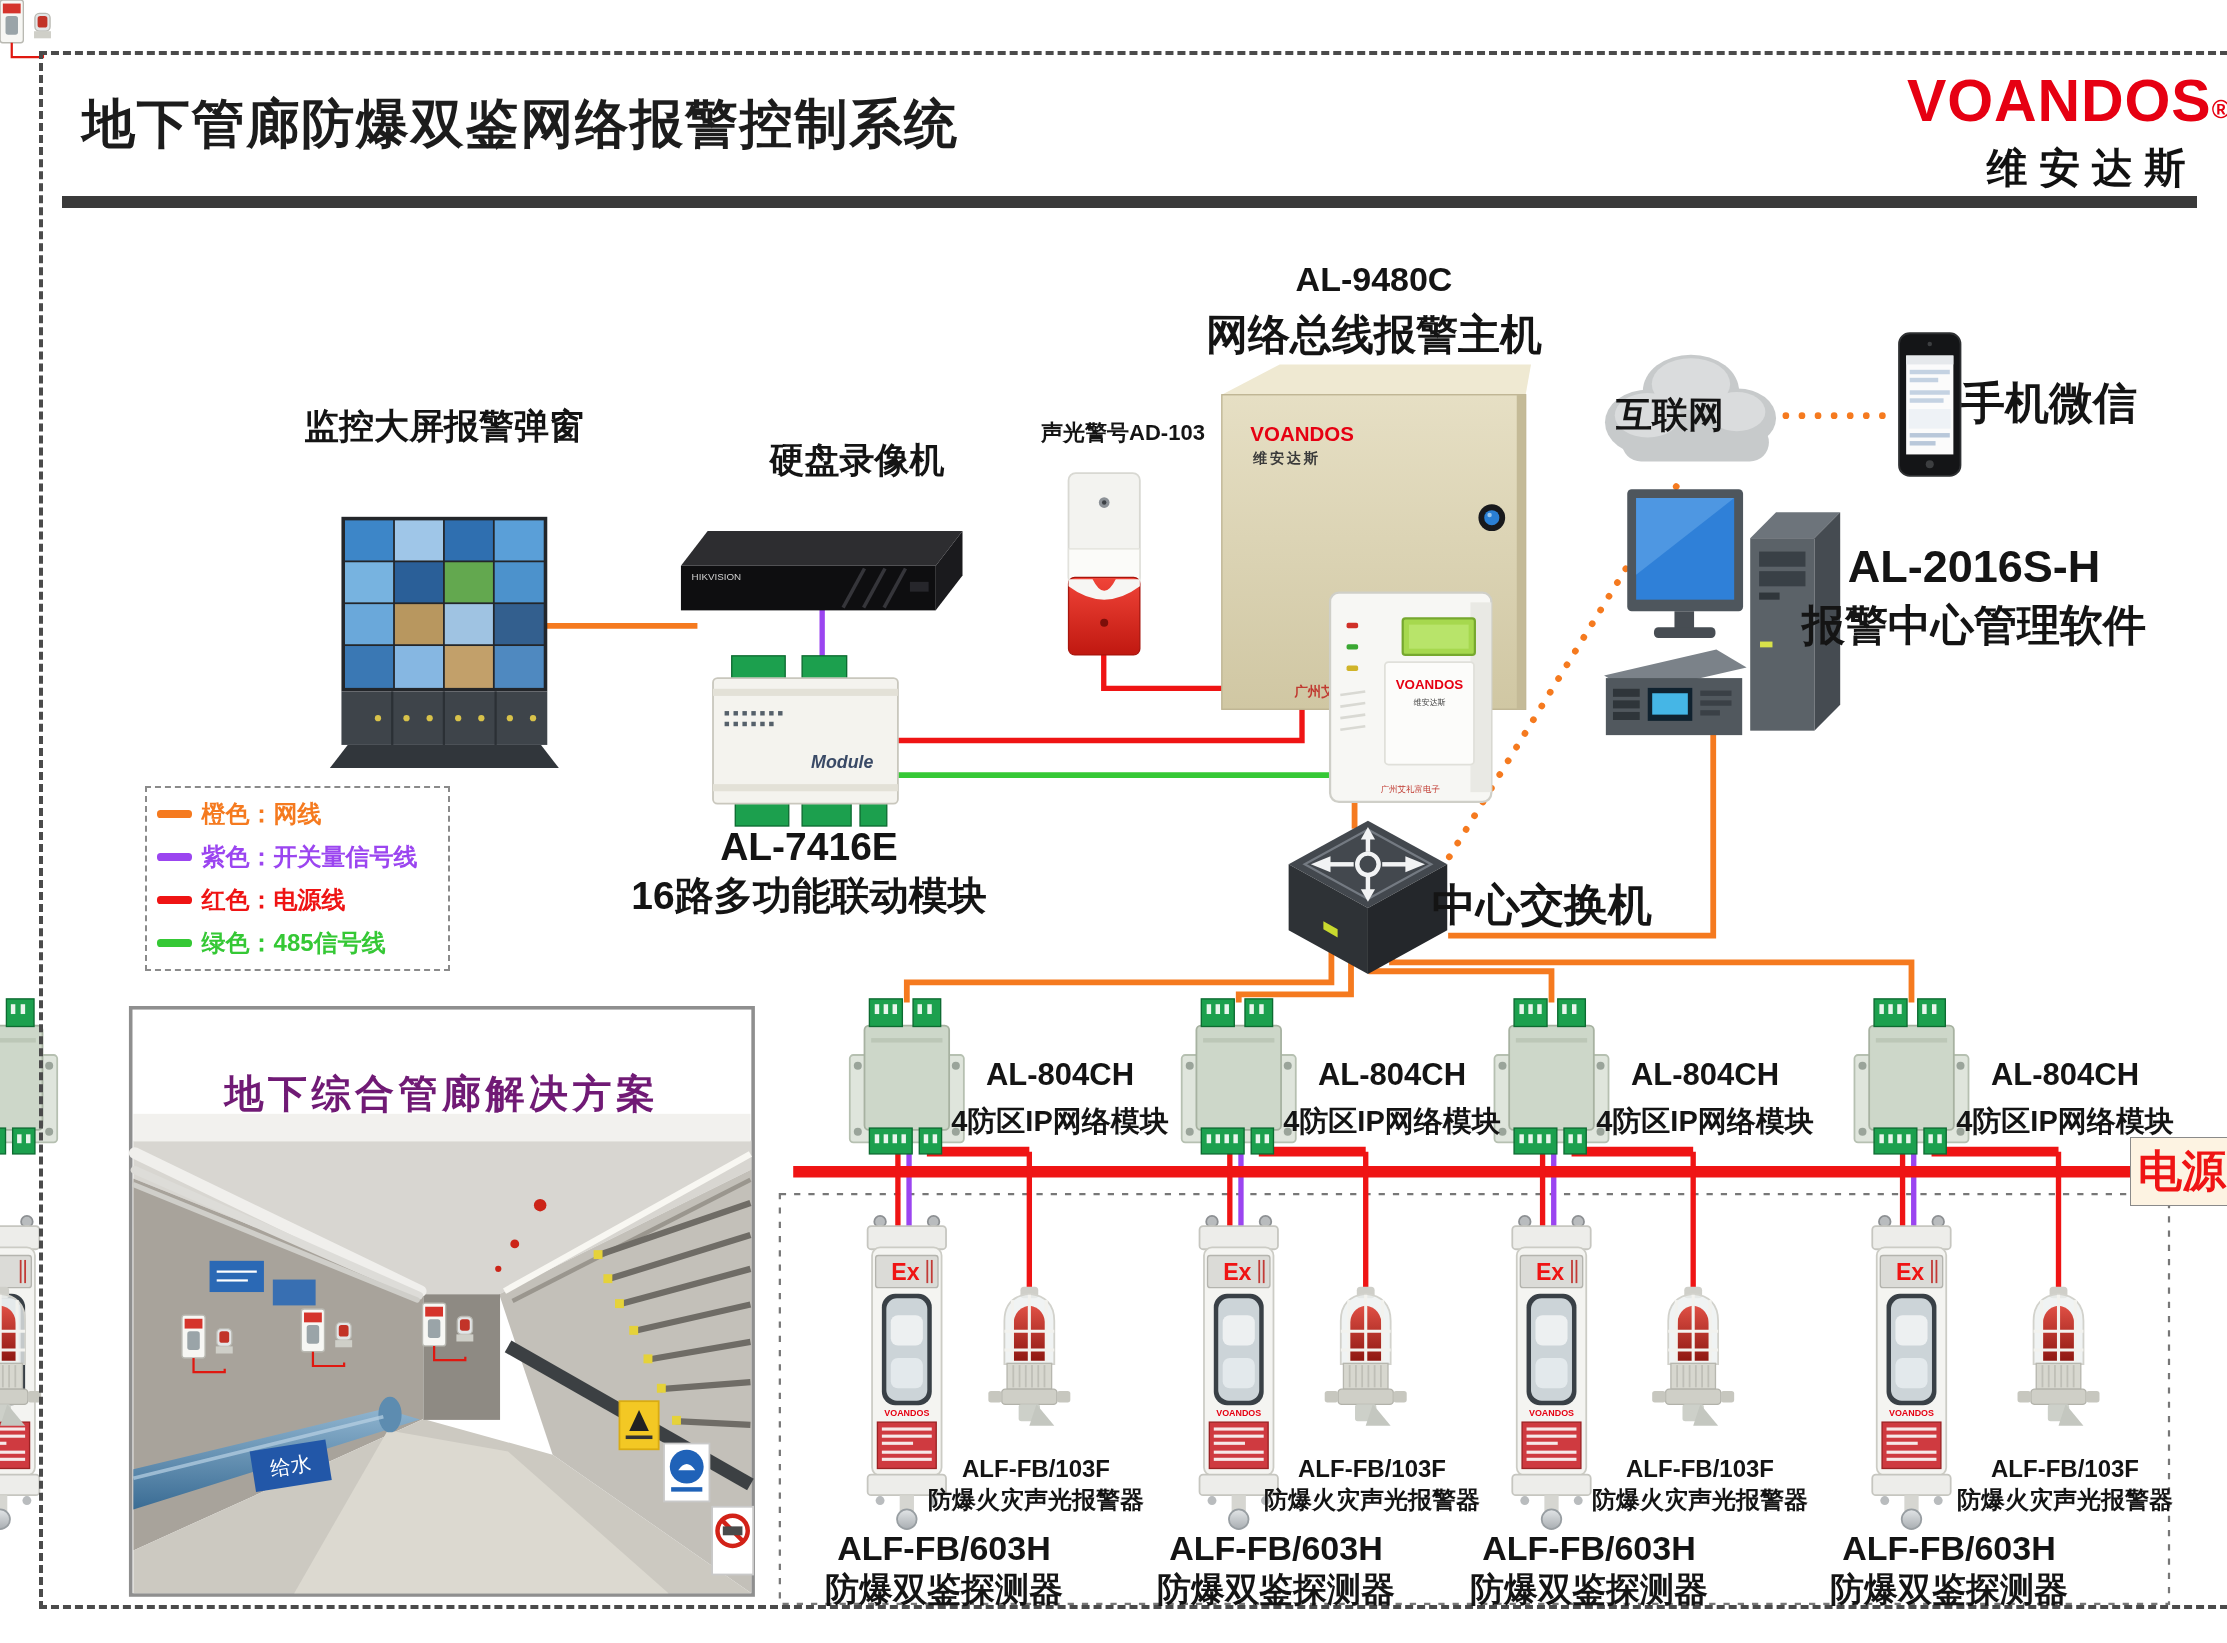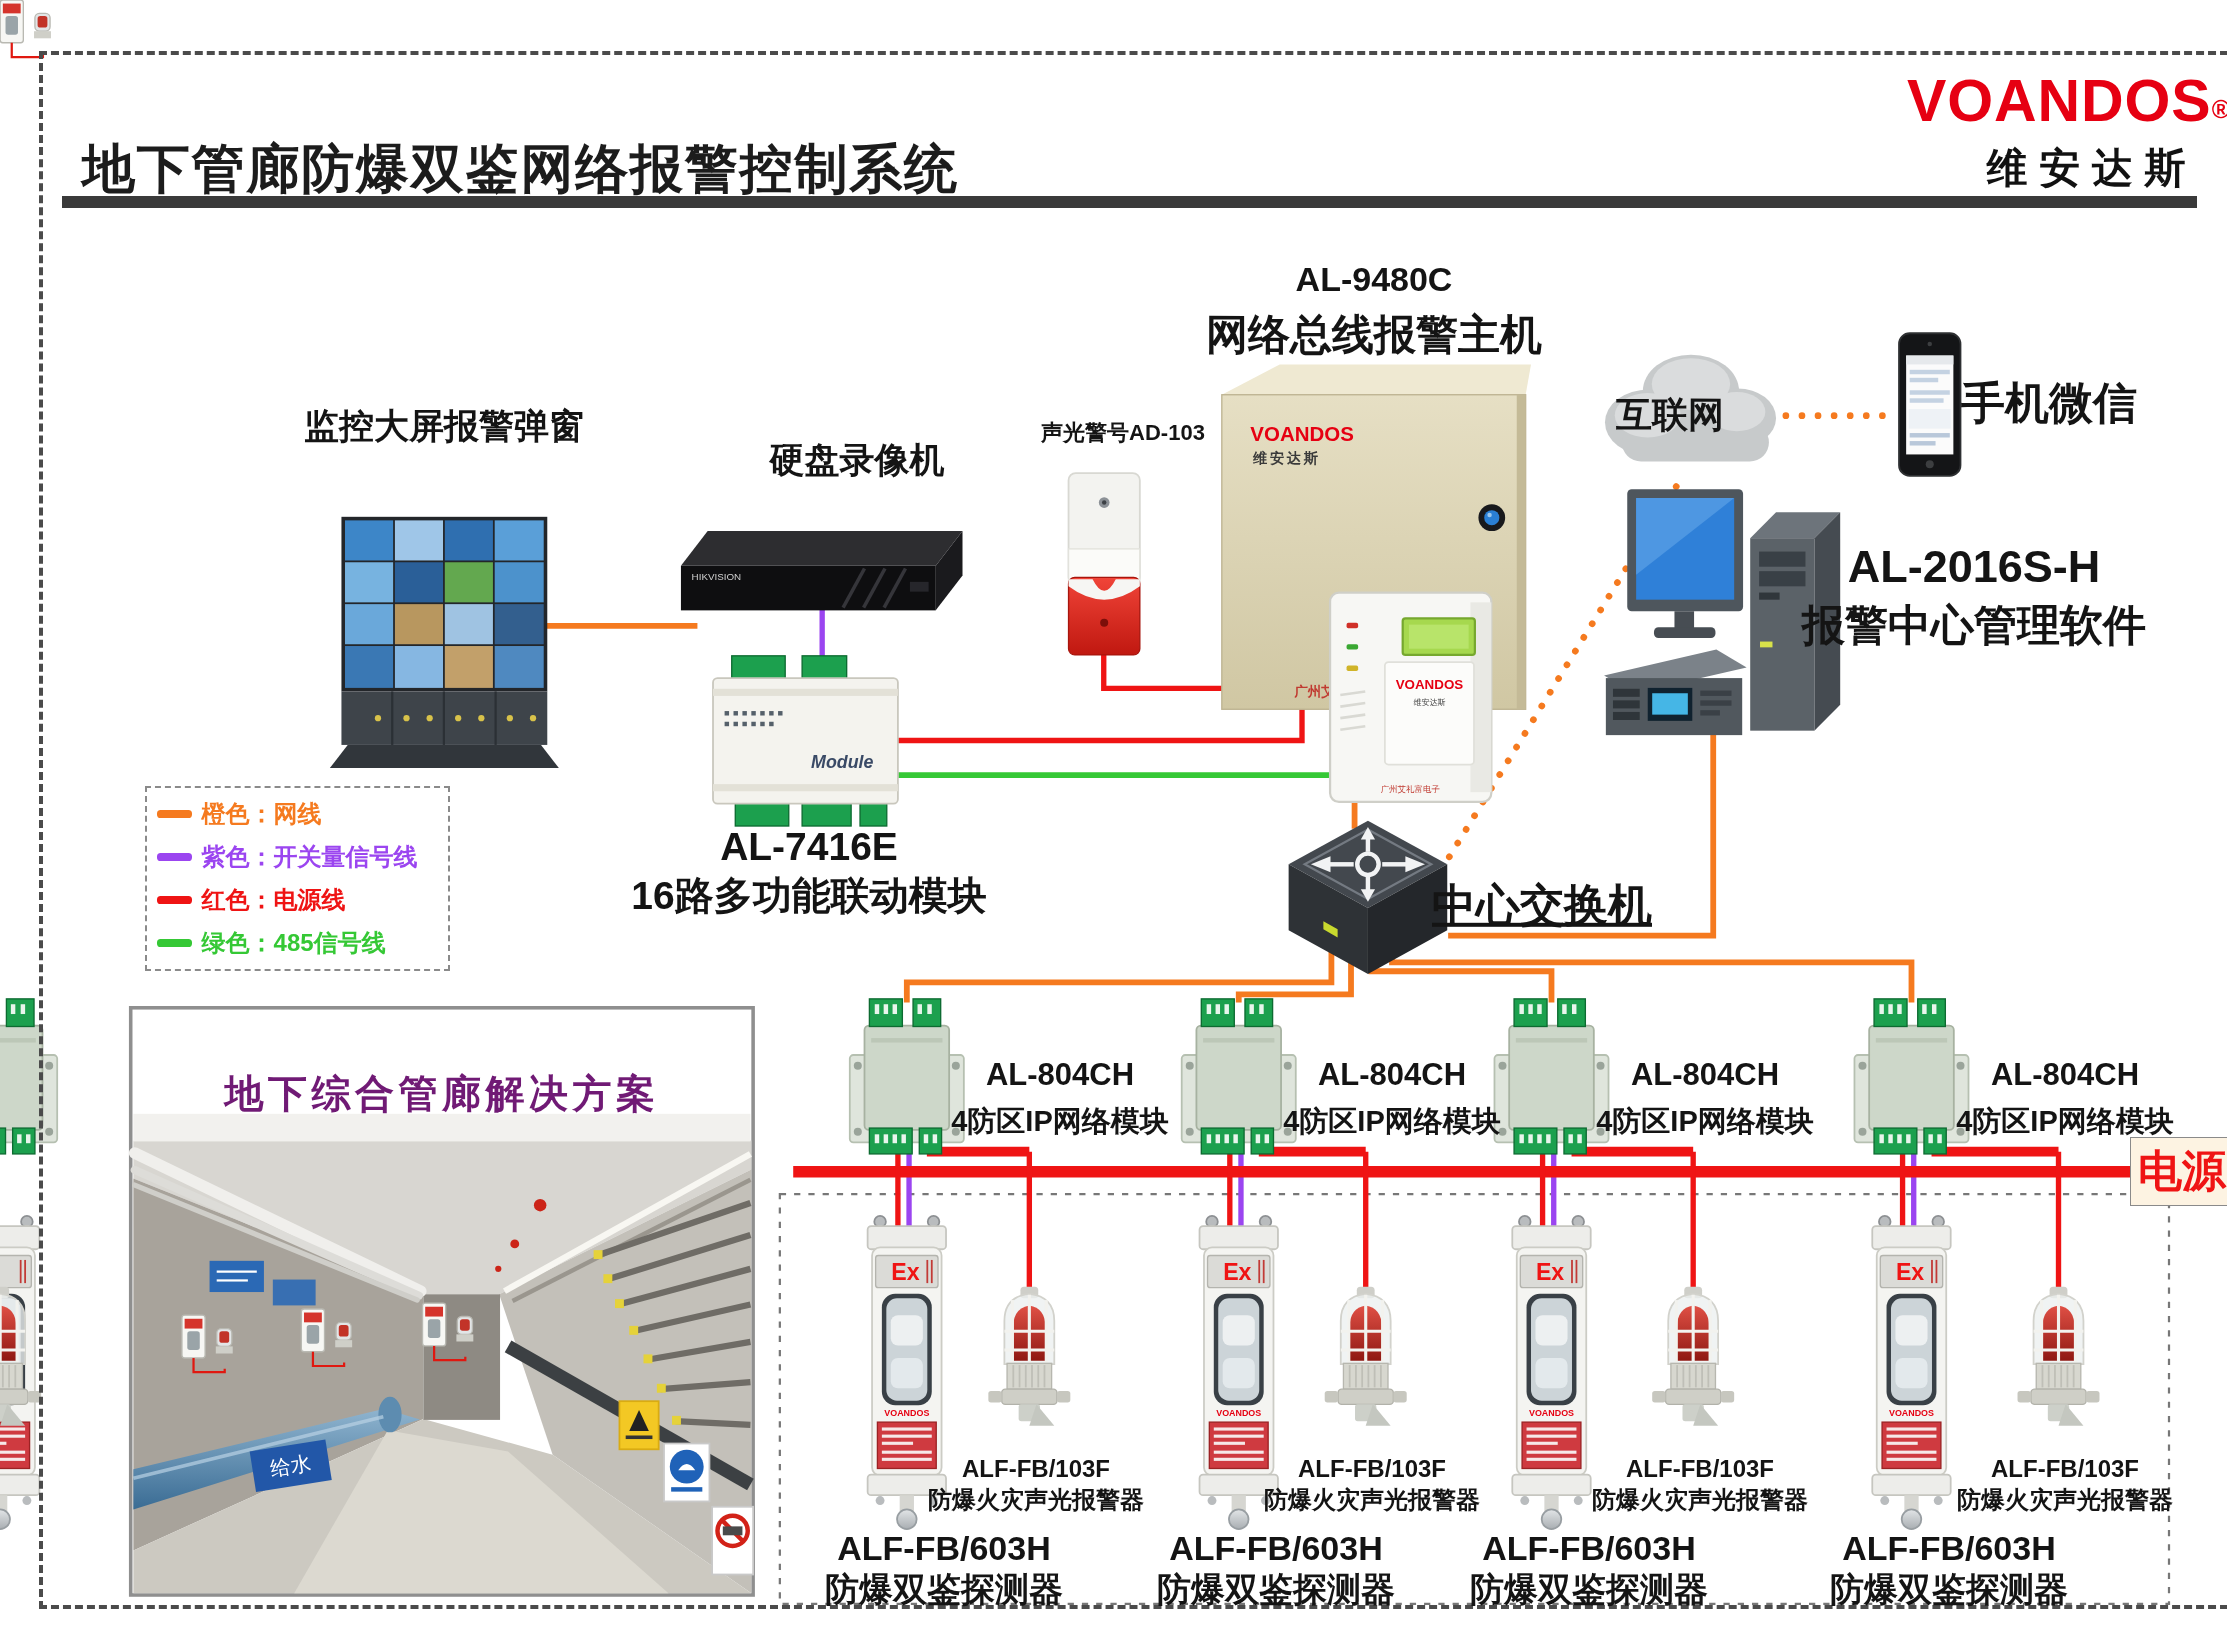--- a/index.html
+++ b/index.html
@@ -4,21 +4,21 @@
 <style>
   html,body{margin:0;padding:0;background:#fff;}
   .stage{position:relative;width:2281px;height:1644px;background:#ffffff;overflow:hidden;
          font-family:"Liberation Sans",sans-serif;}
   .frame{position:absolute;left:39px;top:51px;width:2193px;height:1550px;
          border:4px dashed #4b4b4b;}
   svg{position:absolute;left:0;top:0;}
   .lbl{position:absolute;transform:translate(-50%,-50%);font-weight:bold;color:#141414;
        white-space:nowrap;text-align:center;line-height:1.1;}
   .ttl{position:absolute;left:82px;top:89px;font-size:53px;font-weight:900;color:#1c1c1c;
-       letter-spacing:1.8px;margin-top:45px;}
+       letter-spacing:1.8px;}
   .rule{position:absolute;left:62px;top:196px;width:2135px;height:11.6px;background:#3a3a3a;}
   .brand{position:absolute;left:1907px;top:67px;width:290px;text-align:right;}
   .brand .logo{font-size:59px;font-weight:900;color:var(--logo_red);letter-spacing:0.9px;}
   .brand .reg{font-size:25px;font-weight:900;color:var(--logo_red);vertical-align:super;}
   .brand .cn{font-size:41px;font-weight:900;color:#111;letter-spacing:11.6px;margin-top:6.2px;}
   .legend{position:absolute;left:145px;top:786px;width:305px;height:185px;
           border:2.2px dashed #8a8a8a;box-sizing:border-box;
           display:flex;flex-direction:column;justify-content:space-around;padding:4.5px 0 4.5px 9.8px;}
   .lrow{display:flex;align-items:center;gap:9.8px;font-size:24px;font-weight:bold;}
   .chip{width:35px;height:7.1px;border-radius:3.6px;flex:0 0 auto;}
@@ -531,21 +531,21 @@
 <div class="lbl" style="left:843px;top:460px;font-size:35px;margin-left:14px;">硬盘录像机</div>
 <div class="lbl" style="left:1123px;top:433px;font-size:22px;">声光警号AD-103</div>
 <div class="lbl" style="left:1374px;top:280px;font-size:34px;">AL-9480C</div>
 <div class="lbl" style="left:1374px;top:335px;font-size:42px;">网络总线报警主机</div>
 <div class="lbl" style="left:1670px;top:415px;font-size:36px;">互联网</div>
 <div class="lbl" style="left:2049px;top:403px;font-size:44px;">手机微信</div>
 <div class="lbl" style="left:1974px;top:567px;font-size:45px;">AL-2016S-H</div>
 <div class="lbl" style="left:1974px;top:626px;font-size:43px;">报警中心管理软件</div>
 <div class="lbl" style="left:809px;top:847px;font-size:39px;">AL-7416E</div>
 <div class="lbl" style="left:809px;top:896px;font-size:39px;text-align:right;">16路多功能联动模块</div>
-<div class="lbl" style="left:1542px;top:905px;font-size:44px;text-decoration:underline;">中心交换机</div>
+<div class="lbl" style="left:1542px;top:905px;font-size:44px;">中心交换机</div>
 
 <div class="lbl" style="left:1060px;top:1075px;font-size:31px;">AL-804CH</div>
 <div class="lbl" style="left:1060px;top:1122px;font-size:29px;">4防区IP网络模块</div>
 <div class="lbl" style="left:1392px;top:1075px;font-size:31px;">AL-804CH</div>
 <div class="lbl" style="left:1392px;top:1122px;font-size:29px;">4防区IP网络模块</div>
 <div class="lbl" style="left:1705px;top:1075px;font-size:31px;">AL-804CH</div>
 <div class="lbl" style="left:1705px;top:1122px;font-size:29px;">4防区IP网络模块</div>
 <div class="lbl" style="left:2065px;top:1075px;font-size:31px;">AL-804CH</div>
 <div class="lbl" style="left:2065px;top:1122px;font-size:29px;">4防区IP网络模块</div>
 

